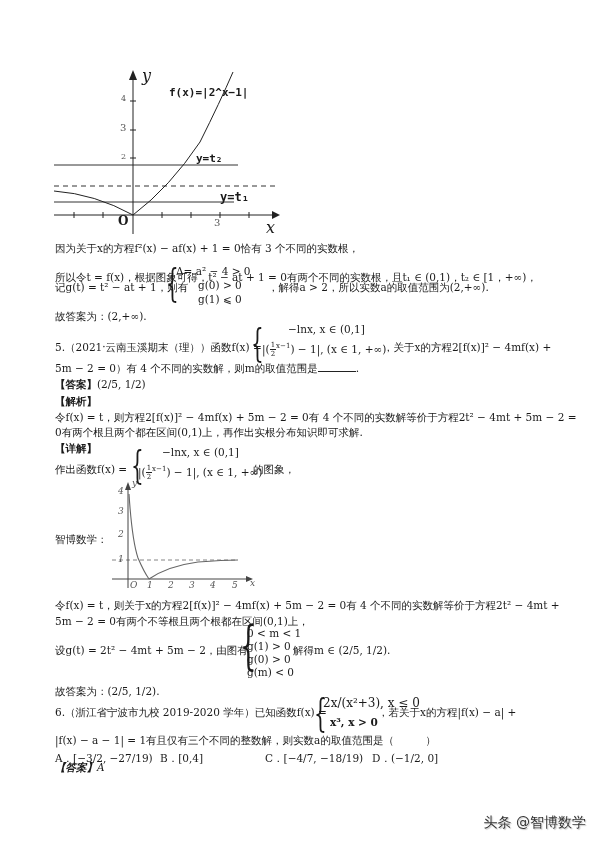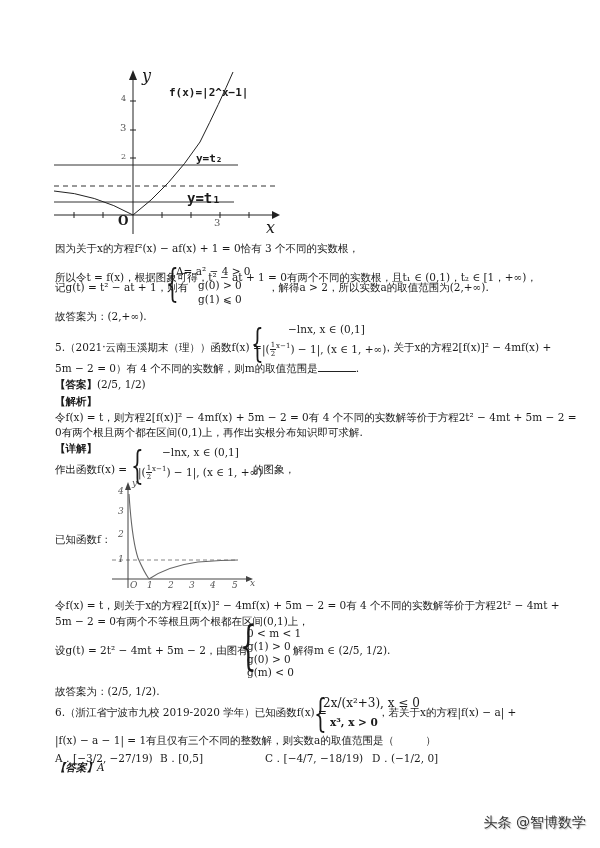--- a/index.html
+++ b/index.html
@@ -51,21 +51,21 @@
   </svg>
   <span class="abs" style="left:92px;top:4px;font-style:italic;font-size:16px;">y</span>
   <span class="abs" style="left:216px;top:156px;font-style:italic;font-size:16px;">x</span>
   <span class="abs" style="left:68px;top:152px;font-weight:bold;font-size:12px;">O</span>
   <span class="abs" style="left:71px;top:32px;font-size:8px;color:#555;">4</span>
   <span class="abs" style="left:70px;top:60px;font-size:10px;color:#555;">3</span>
   <span class="abs" style="left:71px;top:90px;font-size:8px;color:#555;">2</span>
   <span class="abs" style="left:164px;top:155px;font-size:10px;color:#555;">3</span>
   <span class="abs" style="left:119px;top:24px;font-weight:bold;font-size:11px;font-family:'DejaVu Sans Mono',monospace;">f(x)=|2^x−1|</span>
   <span class="abs" style="left:146px;top:90px;font-weight:bold;font-size:11px;font-family:'DejaVu Sans Mono',monospace;">y=t₂</span>
-  <span class="abs" style="left:137px;top:128px;font-weight:bold;font-size:14px;font-family:'DejaVu Sans Mono',monospace;">y=t₁</span>
+  <span class="abs" style="left:170px;top:128px;font-weight:bold;font-size:12px;font-family:'DejaVu Sans Mono',monospace;">y=t₁</span>
 </div>
 
 <div class="line" style="top:241px;">因为关于x的方程f²(x) − af(x) + 1 = 0恰有 3 个不同的实数根，</div>
 <div class="line" style="top:270px;">所以令t = f(x)，根据图象可得，t² − at + 1 = 0有两个不同的实数根，且t₁ ∈ (0,1)，t₂ ∈ [1，+∞)，</div>
 <div class="line" style="top:280px;">记g(t) = t² − at + 1，则有</div>
 <div class="brace" style="left:166px;top:262px;">{</div>
 <div class="sys" style="left:176px;top:265px;">Δ= a² − 4 &gt; 0</div>
 <div class="sys" style="left:198px;top:279px;">g(0) &gt; 0</div>
 <div class="sys" style="left:198px;top:293px;">g(1) ⩽ 0</div>
 <div class="line" style="left:268px;top:280px;">，解得a &gt; 2，所以实数a的取值范围为(2,+∞).</div>
@@ -88,21 +88,21 @@
 <div class="line" style="top:410px;">令f(x) = t，则方程2[f(x)]² − 4mf(x) + 5m − 2 = 0有 4 个不同的实数解等价于方程2t² − 4mt + 5m − 2 =</div>
 <div class="line" style="top:425px;">0有两个根且两个都在区间(0,1)上，再作出实根分布知识即可求解.</div>
 <div class="line" style="top:441px;font-weight:bold;">【详解】</div>
 <div class="line" style="top:462px;">作出函数f(x) =</div>
 <div class="brace" style="left:131px;top:444px;">{</div>
 <div class="sys" style="left:162px;top:446px;">−lnx, x ∈ (0,1]</div>
 <div class="sys" style="left:138px;top:463px;">
   <span>|(</span><span class="frac"><span class="num">1</span><span>2</span></span><sup style="font-size:7px;">x−1</sup><span>) − 1|, (x ∈ 1, +∞)</span>
 </div>
 <div class="line" style="left:253px;top:462px;">的图象，</div>
-<div class="line" style="top:532px;">已知函数f：</div>
+<div class="line" style="top:532px;">智博数学：</div>
 
 <div class="abs fig2">
   <svg width="148" height="110" viewBox="0 0 148 110">
     <line x1="4" y1="80" x2="130" y2="80" stroke="#777" stroke-width="0.9" stroke-dasharray="4,3"></line>
     <line x1="4" y1="99" x2="138" y2="99" stroke="#444" stroke-width="1"></line>
     <polygon points="138,96 145,99 138,102" fill="#444"></polygon>
     <line x1="20" y1="108" x2="20" y2="8" stroke="#444" stroke-width="1"></line>
     <polygon points="17,10 20,2 23,10" fill="#444"></polygon>
     <path d="M21,14 Q24,60 30,78 Q36,92 41,99" fill="none" stroke="#666" stroke-width="1.1"></path>
     <path d="M41,99 Q60,86 90,82 Q115,80 130,80" fill="none" stroke="#666" stroke-width="1.1"></path>
@@ -135,21 +135,21 @@
 <div class="line" style="top:705px;">6.（浙江省宁波市九校 2019-2020 学年）已知函数f(x) =</div>
 <div class="brace" style="left:314px;top:692px;">{</div>
 <div class="sys" style="left:323px;top:697px;font-size:12px;">2x/(x²+3), x ≤ 0</div>
 <div class="sys" style="left:330px;top:716px;font-weight:bold;">x³, x &gt; 0</div>
 <div class="line" style="left:378px;top:705px;">，若关于x的方程|f(x) − a| +</div>
 <div class="line" style="top:733px;">|f(x) − a − 1| = 1有且仅有三个不同的整数解，则实数a的取值范围是（　　　）</div>
 <div class="line" style="top:751px;">
   <span>A．</span><span>[−3/2, −27/19)</span>
 </div>
 <div class="line" style="left:160px;top:751px;">
-  <span>B．</span><span>[0,5]</span>
+  <span>B．</span><span>[0,4]</span>
 </div>
 <div class="line" style="left:265px;top:751px;">
   <span>C．</span><span>[−4/7, −18/19)</span>
 </div>
 <div class="line" style="left:372px;top:751px;">
   <span>D．</span><span>(−1/2, 0]</span>
 </div>
 <div class="line" style="top:760px;font-style:italic;">
   <span style="font-weight:bold;">【答案】</span><span>A</span>
 </div>

